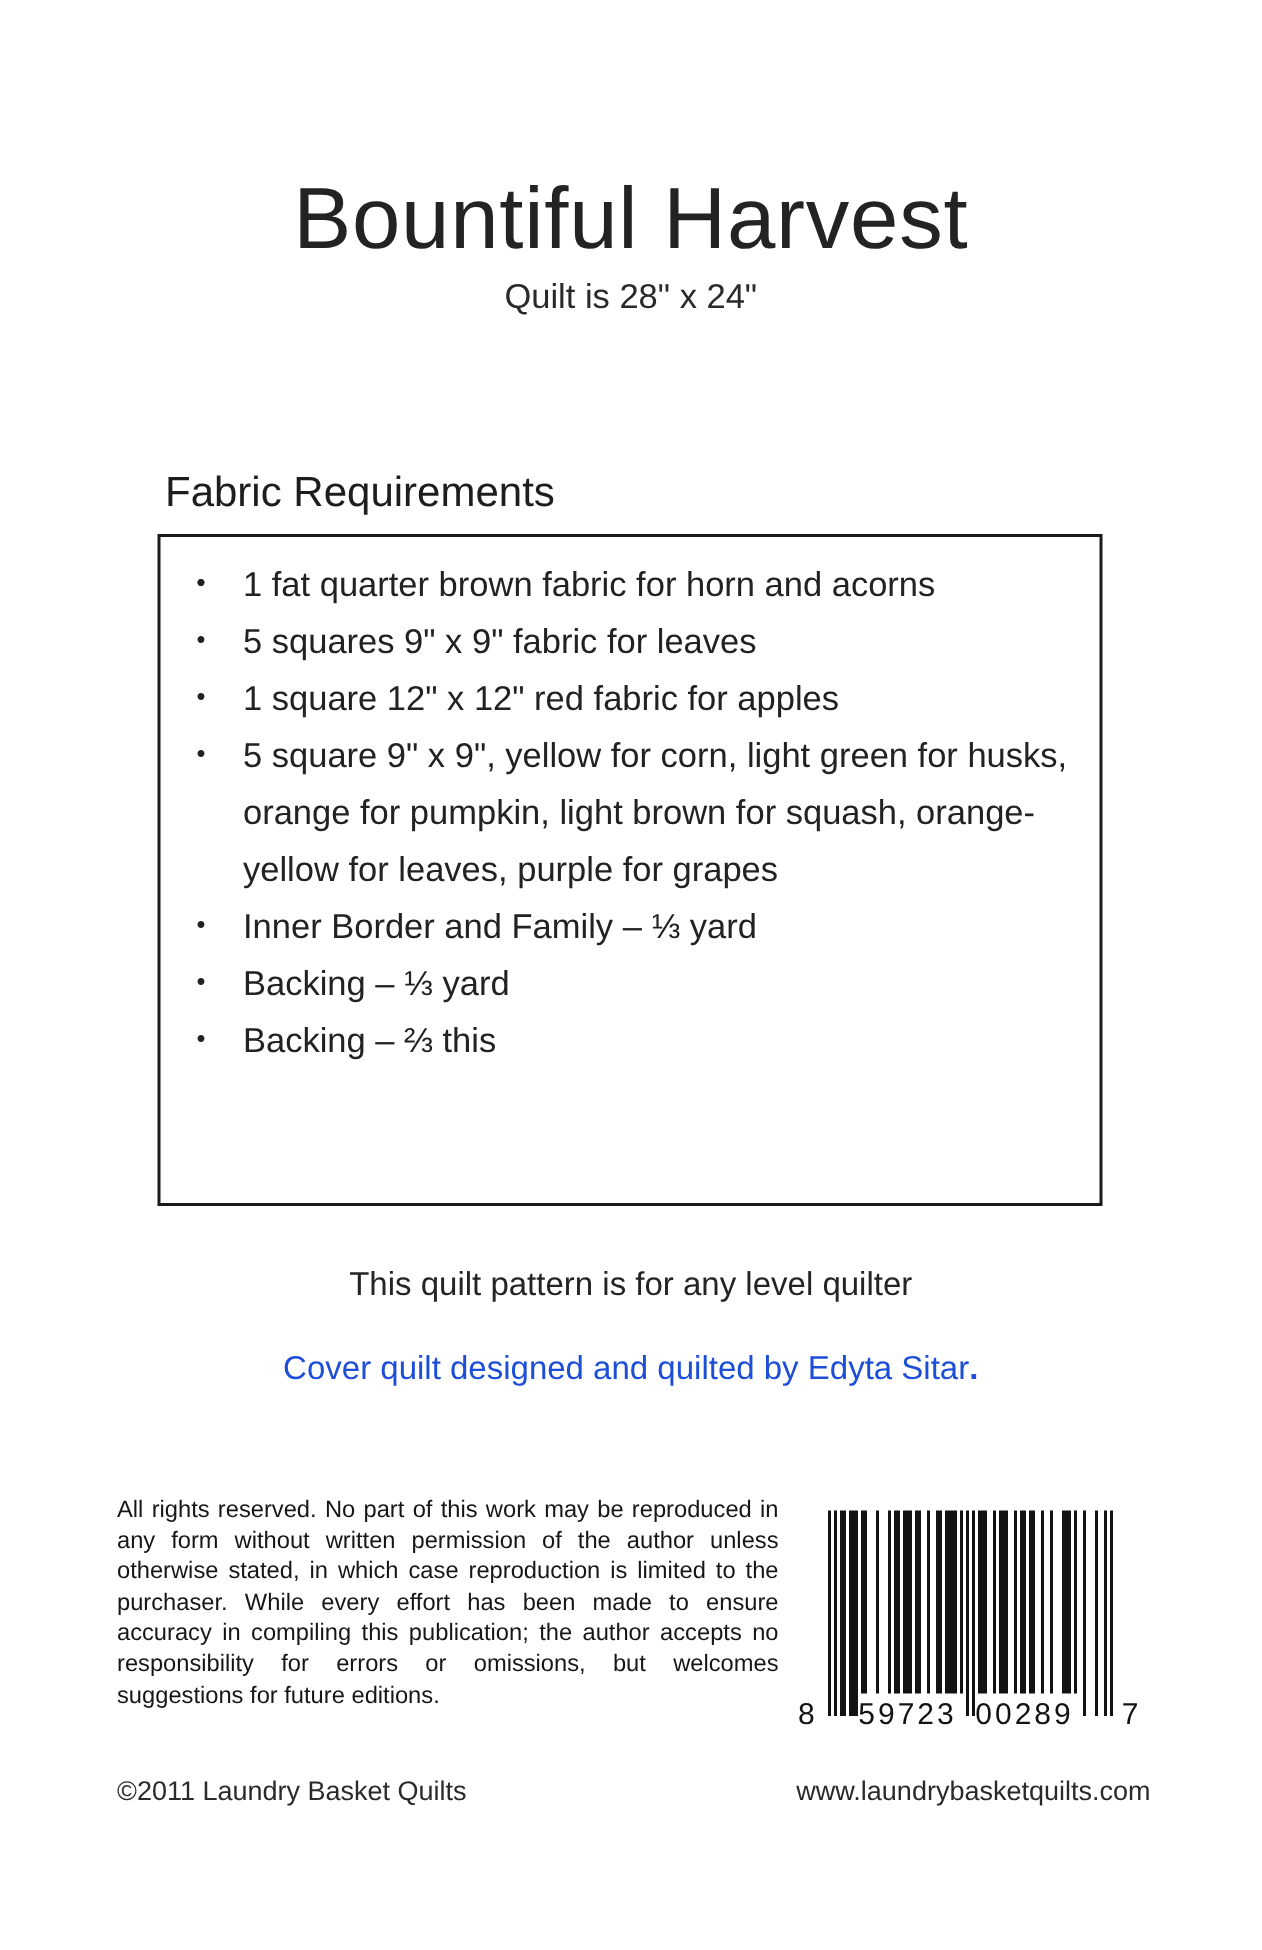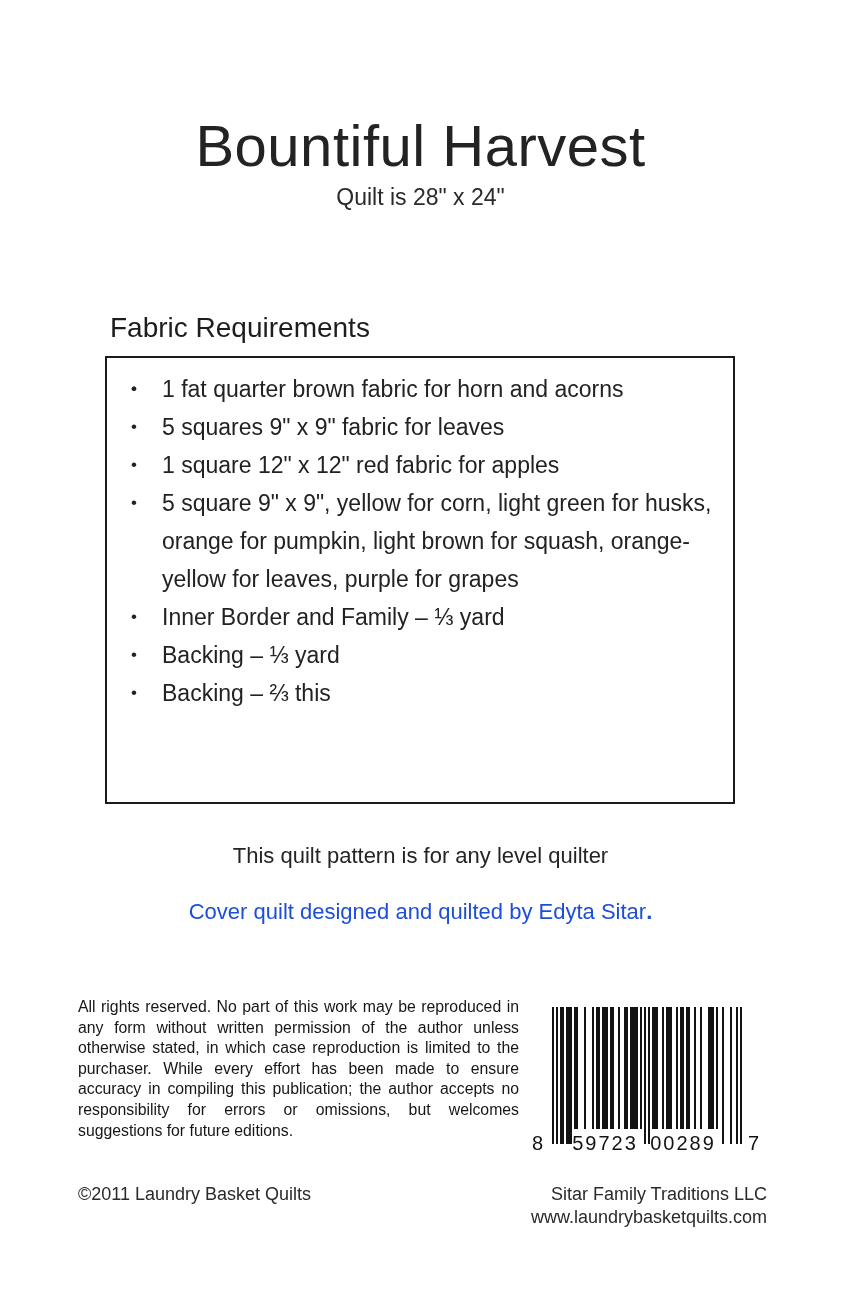--- a/index.html
+++ b/index.html
@@ -185,17 +185,16 @@
     <div class="bc-num bc-left">8</div>
     <div class="bc-num bc-g1">59723</div>
     <div class="bc-num bc-g2">00289</div>
     <div class="bc-num bc-right">7</div>
   </div>
 
   <div class="footer-left">
     <div>©2011 Laundry Basket Quilts</div>
   </div>
   <div class="footer-right">
-    <div>Sitar Family Traditions LLC</div>
     <div>www.laundrybasketquilts.com</div>
   </div>
 
 </div>
 
 </body></html>

